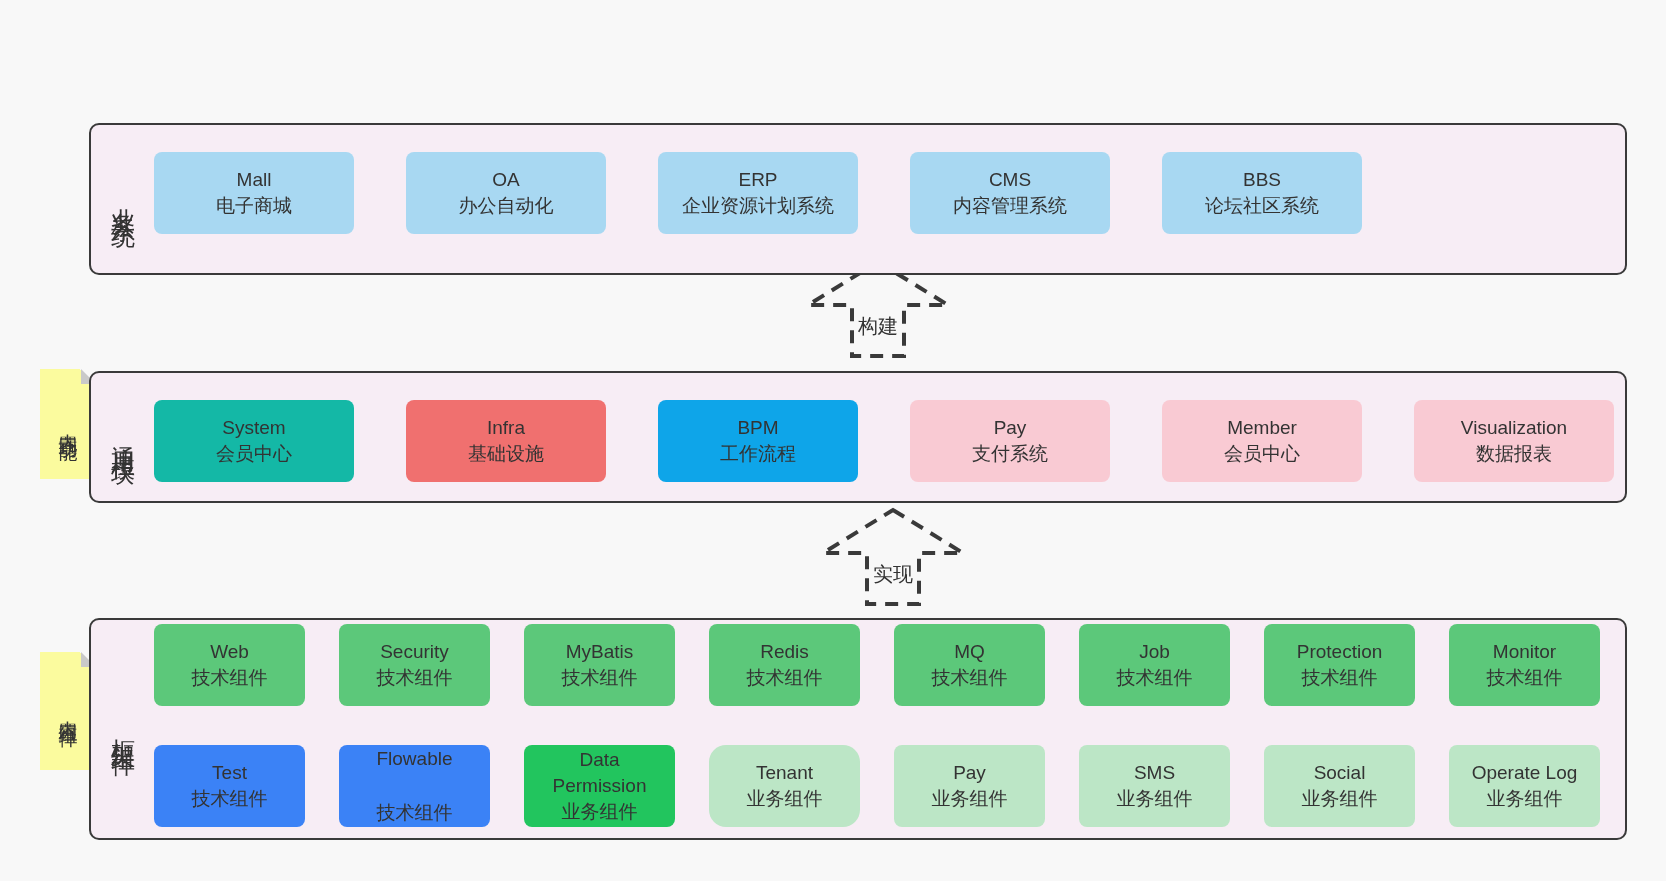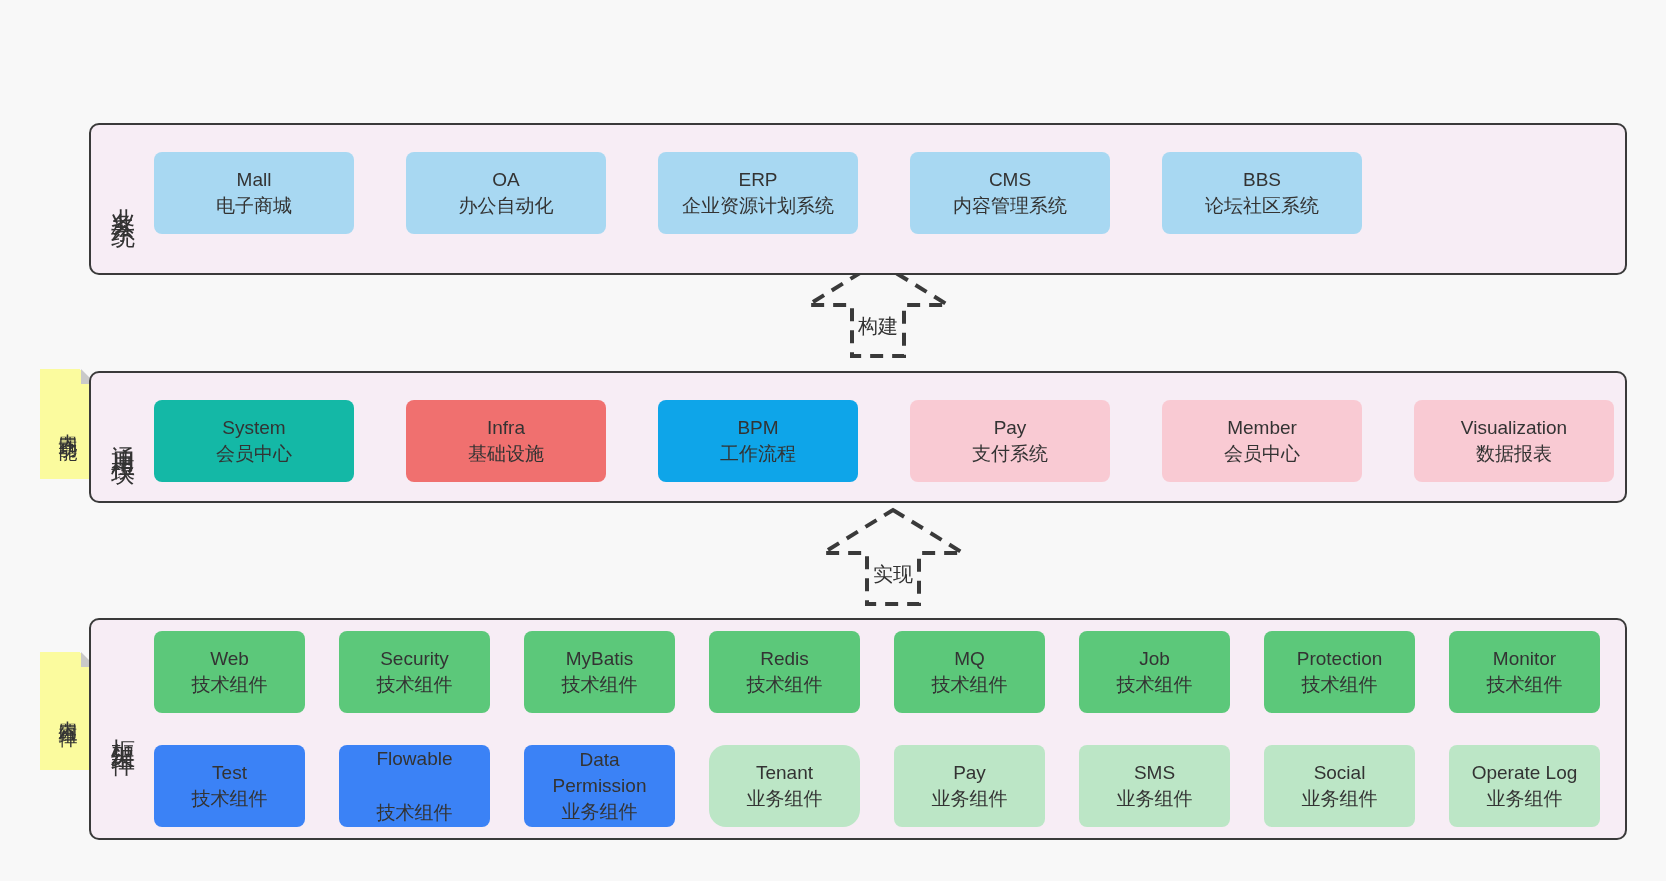--- a/index.html
+++ b/index.html
@@ -31,21 +31,21 @@
     font-size:24px;letter-spacing:5px;color:var(--text);
     white-space:nowrap;
   }
   .box-row{
     position:absolute;left:63px;display:flex;
   }
   .row-wide{gap:52px;}
   .row-narrow{gap:34px;}
   .panel-1 .box-row{top:27px;}
   .panel-2 .box-row{top:27px;}
-  .panel-3 .box-row.r1{top:11px;}
+  .panel-3 .box-row.r1{top:4px;}
   .panel-3 .box-row.r2{top:125px;}
   .box{
     height:82px;border-radius:8px;
     display:flex;flex-direction:column;justify-content:center;align-items:center;
     text-align:center;font-size:19px;line-height:26px;color:var(--text);
     padding:0 10px;flex:0 0 auto;
   }
   .row-wide .box{width:200px;}
   .row-narrow .box{width:151px;}
   .note{
@@ -199,21 +199,21 @@
   <div class="box-row row-narrow r2">
 
   <div class="box" style="background: #3b82f6;">
         <div>Test</div>
         <div>技术组件</div>
       </div>
       <div class="box" style="background: #3b82f6; gap: 28px;">
         <div>Flowable</div>
         <div>技术组件</div>
       </div>
-      <div class="box" style="background: #3b82f6;">
+      <div class="box" style="background: #22c55e;">
         <div>Data Permission</div>
         <div>业务组件</div>
       </div>
       <div class="box" style="background: rgb(188, 230, 198); border-radius: 17px;">
         <div>Tenant</div>
         <div>业务组件</div>
       </div>
       <div class="box" style="background: rgb(188, 230, 198);">
         <div>Pay</div>
         <div>业务组件</div>

